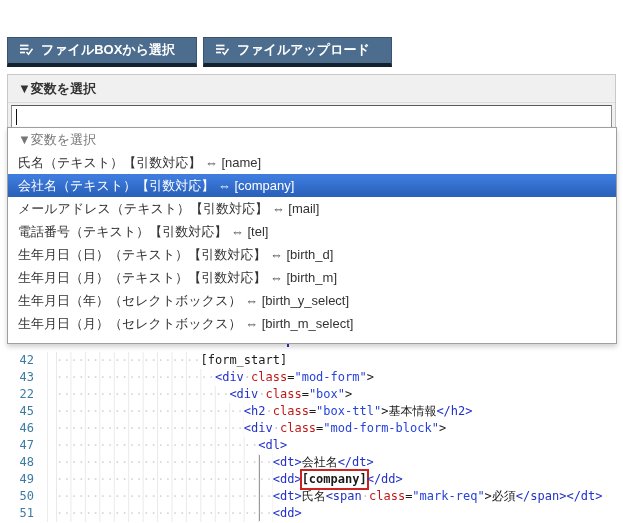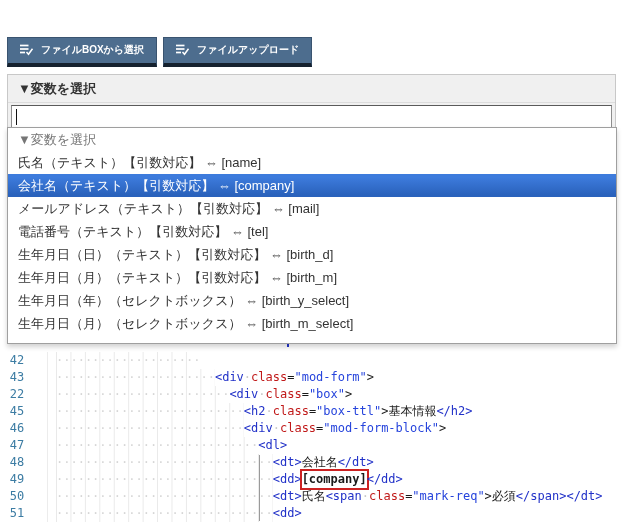--- a/index.html
+++ b/index.html
@@ -8,22 +8,22 @@
     position:relative; overflow:hidden; background:#fff;
     font-family:"Liberation Sans","DejaVu Sans",sans-serif; color:#333;
   }
 
   
   .page-title { position:absolute; top:8px; left:10px; font-size:15px; font-weight:bold; color:#222;margin-top:28px; }
 
   
   .toolbar { position:absolute; top:37px; left:7px; display:flex; gap:6px; }
   .btn {
-    display:inline-flex; align-items:center; gap:7px; height:30px; padding:0 12px 2px 11px;
-    background:var(--button-bg,#4d6d8e); color:#fff; font-size:10px; font-weight:600;
+    display:inline-flex; align-items:center; gap:7px; height:30px; padding:0 21px 2px 11px;
+    background:var(--button-bg,#4d6d8e); color:#fff; font-size:13px; font-weight:600;
     border:1px solid #3a5470; border-bottom:4px solid var(--button-bottom,#15212e);
     cursor:pointer; white-space:nowrap;
   }
   .btn svg { display:block; }
 
   
   .var-panel {
     position:absolute; left:7px; top:74px; width:609px; height:56px;
     background:#f0f0f0; border:1px solid #c8c8c8;
   }
@@ -55,21 +55,21 @@
   }
 
   
   .editor {
     position:absolute; left:0; top:350px; width:623px; height:173px; overflow:hidden;
     font-family:"DejaVu Sans Mono","Liberation Mono",monospace; font-size:12px; background:#fff;
     padding-top:2px;
   }
   .code-line { display:flex; height:17px; line-height:17px; white-space:pre; }
   .ln {
-    flex:0 0 48px; width:48px; text-align:center; padding-right:13px;
+    flex:0 0 48px; width:48px; text-align:right; padding-right:13px;
     color:var(--line-number,#3c7ca3); border-right:1px solid #ececec;
   }
   .line-body { display:flex; padding-left:8px; }
   .indent {
     display:inline-block; overflow:hidden; color:#d6d6d6;
     background-image:linear-gradient(to right,#e9e9e9 1px,transparent 1px);
     background-size:2ch 100%;
   }
   .tk-plain { color:var(--syntax-plain,#1a1a1a); }
   .tk-tag   { color:var(--syntax-tag,#2131c8); }
@@ -137,21 +137,21 @@
       <div class="option">生年月日（月）（テキスト）【引数対応】  ⇔  [birth_m]</div>
       <div class="option">生年月日（年）（セレクトボックス）  ⇔  [birth_y_select]</div>
       <div class="option">生年月日（月）（セレクトボックス）  ⇔  [birth_m_select]</div>
     </div>
 </div>
 
 <span class="editor-caret"></span>
 
 <div class="editor">
   <div id="code-host">
-      <div class="code-line"><span class="ln">42</span><span class="line-body"><span class="indent" style="width: 20ch;">····················</span></span></div>
+      <div class="code-line"><span class="ln">42</span><span class="line-body"><span class="indent" style="width: 20ch;">····················</span><span class="tk-plain">[form_start]</span></span></div>
       <div class="code-line"><span class="ln">43</span><span class="line-body"><span class="indent" style="width: 22ch;">······················</span><span class="tk-tag">&lt;div</span><span class="tk-ws">·</span><span class="tk-attr">class</span><span class="tk-plain">=</span><span class="tk-str">"mod-form"</span><span class="tk-plain">&gt;</span></span></div>
       <div class="code-line"><span class="ln">22</span><span class="line-body"><span class="indent" style="width: 24ch;">························</span><span class="tk-tag">&lt;div</span><span class="tk-ws">·</span><span class="tk-attr">class</span><span class="tk-plain">=</span><span class="tk-str">"box"</span><span class="tk-plain">&gt;</span></span></div>
       <div class="code-line"><span class="ln">45</span><span class="line-body"><span class="indent" style="width: 26ch;">··························</span><span class="tk-tag">&lt;h2</span><span class="tk-ws">·</span><span class="tk-attr">class</span><span class="tk-plain">=</span><span class="tk-str">"box-ttl"</span><span class="tk-plain">&gt;</span><span class="tk-plain">基本情報</span><span class="tk-tag">&lt;/h2&gt;</span></span></div>
       <div class="code-line"><span class="ln">46</span><span class="line-body"><span class="indent" style="width: 26ch;">··························</span><span class="tk-tag">&lt;div</span><span class="tk-ws">·</span><span class="tk-attr">class</span><span class="tk-plain">=</span><span class="tk-str">"mod-form-block"</span><span class="tk-plain">&gt;</span></span></div>
       <div class="code-line"><span class="ln">47</span><span class="line-body"><span class="indent" style="width: 28ch;">····························</span><span class="tk-tag">&lt;dl&gt;</span></span></div>
       <div class="code-line"><span class="ln">48</span><span class="line-body"><span class="indent" style="width: 30ch;">······························</span><span class="tk-tag">&lt;dt&gt;</span><span class="tk-plain">会社名</span><span class="tk-tag">&lt;/dt&gt;</span></span></div>
       <div class="code-line"><span class="ln">49</span><span class="line-body"><span class="indent" style="width: 30ch;">······························</span><span class="tk-tag">&lt;dd&gt;</span><span class="tk-boxed">[company]</span><span class="tk-tag">&lt;/dd&gt;</span></span></div>
       <div class="code-line"><span class="ln">50</span><span class="line-body"><span class="indent" style="width: 30ch;">······························</span><span class="tk-tag">&lt;dt&gt;</span><span class="tk-plain">氏名</span><span class="tk-tag">&lt;span</span><span class="tk-ws">·</span><span class="tk-attr">class</span><span class="tk-plain">=</span><span class="tk-str">"mark-req"</span><span class="tk-plain">&gt;</span><span class="tk-plain">必須</span><span class="tk-tag">&lt;/span&gt;</span><span class="tk-tag">&lt;/dt&gt;</span></span></div>
       <div class="code-line"><span class="ln">51</span><span class="line-body"><span class="indent" style="width: 30ch;">······························</span><span class="tk-tag">&lt;dd&gt;</span></span></div>
     </div>

